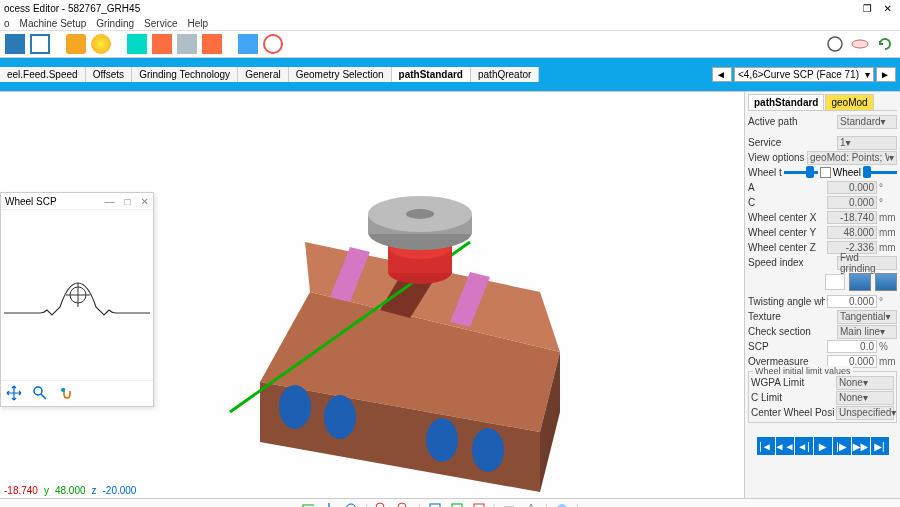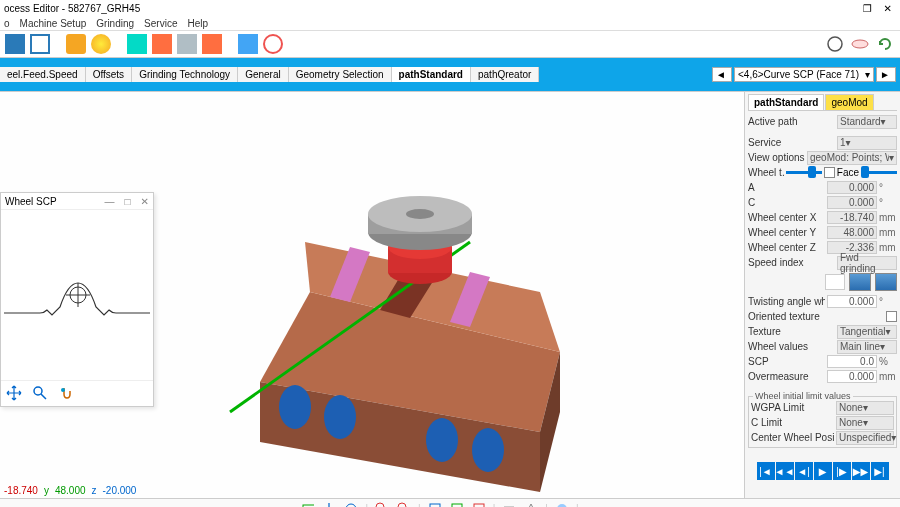--- a/index.html
+++ b/index.html
@@ -32,21 +32,21 @@
 .rp-tab.active { background: #fff; font-weight: bold; }
 .prop-row { display: flex; align-items: center; height: 15px; gap: 2px; }
 .prop-label { flex: 1; color: #333; white-space: nowrap; overflow: hidden; }
 .prop-val { width: 50px; height: 13px; background: #e8e8e8; border: 1px solid #ccc; text-align: right; padding: 0 2px; color: #555; }
 .prop-unit { width: 18px; color: #666; }
 .prop-select { width: 58px; height: 14px; background: #e8e8e8; border: 1px solid #ccc; display: flex; align-items: center; justify-content: flex-start; padding: 0 2px; color: #555; }
 .prop-select.wide { width: 60px; }
 .slider-row { display: flex; align-items: center; height: 15px; gap: 2px; }
 .slider-track { flex: 1; height: 3px; background: #0078d7; position: relative; }
 .slider-thumb { position: absolute; width: 8px; height: 12px; background: #0078d7; top: -5px; border-radius: 2px; }
-.rp-group { border: 1px solid #ccc; margin-top: 12px; padding: 3px 2px 2px; position: relative; }
+.rp-group { border: 1px solid #ccc; margin-top: 2px; padding: 3px 2px 2px; position: relative; }
 .rp-group-title { position: absolute; top: -6px; left: 4px; background: #f5f5f5; padding: 0 2px; font-size: 9px; color: #555; }
 .player-row { display: flex; gap: 1px; margin-top: 4px; justify-content: center; }
 .player-btn { width: 18px; height: 18px; background: #0078d7; color: #fff; display: flex; align-items: center; justify-content: center; font-size: 10px; }
 .bottom-toolbar { height: 20px; border-top: 1px solid #ccc; display: flex; align-items: center; justify-content: center; gap: 6px; background: #fafafa; }
 .bt-icon { width: 16px; height: 16px; display:flex; align-items:center; justify-content:center; }
 .status-bar { height: 15px; border-top: 1px solid #ccc; display: flex; align-items: center; justify-content: center; background: #f5f5f5; color: #666; }
 .checkbox { width: 11px; height: 11px; border: 1px solid #888; background: #fff; }
 svg { display: block; }
 </style>
 </head>
@@ -242,21 +242,21 @@
           <span style="overflow:hidden;white-space:nowrap">geoMod: Points; Wheel ...</span>
           <span>▾</span>
         </div>
       </div>
     <div class="slider-row">
         <span class="prop-label">Wheel t...</span>
         <div class="slider-track" style="width:30px">
           <div class="slider-thumb" style="left:22px"></div>
         </div>
         <div class="checkbox"></div>
-        <span>Face</span>
+        <span>Wheel</span>
         <div class="slider-track" style="width:30px">
           <div class="slider-thumb" style="left:0"></div>
         </div>
       </div>
     <div class="prop-row">
         <span class="prop-label">A</span>
         <div class="prop-val">0.000</div>
         <span class="prop-unit">°</span>
       </div>
     <div class="prop-row">
@@ -289,32 +289,28 @@
       <div style="width:20px;height:16px;border:1px solid #ccc;background:#fff"></div>
       <div style="width:22px;height:18px;background:linear-gradient(#5a9bd4,#2a6db0);border:1px solid #888"></div>
       <div style="width:22px;height:18px;background:linear-gradient(#5a9bd4,#2a6db0);border:1px solid #888"></div>
     </div>
     <div class="prop-row">
         <span class="prop-label">Twisting angle wheel</span>
         <div class="prop-val" style="background:#fff">0.000</div>
         <span class="prop-unit">°</span>
       </div>
     <div class="prop-row">
-        <span class="prop-label">Oriented texture</span>
-        <div class="checkbox"></div>
-      </div>
-    <div class="prop-row">
         <span class="prop-label">Texture</span>
         <div class="prop-select wide">
           <span>Tangential</span>
           <span>▾</span>
         </div>
       </div>
     <div class="prop-row">
-        <span class="prop-label">Wheel values</span>
+        <span class="prop-label">Check section</span>
         <div class="prop-select wide">
           <span>Main line</span>
           <span>▾</span>
         </div>
       </div>
     <div class="prop-row">
         <span class="prop-label">SCP</span>
         <div class="prop-val" style="background:#fff">0.0</div>
         <span class="prop-unit">%</span>
       </div>

